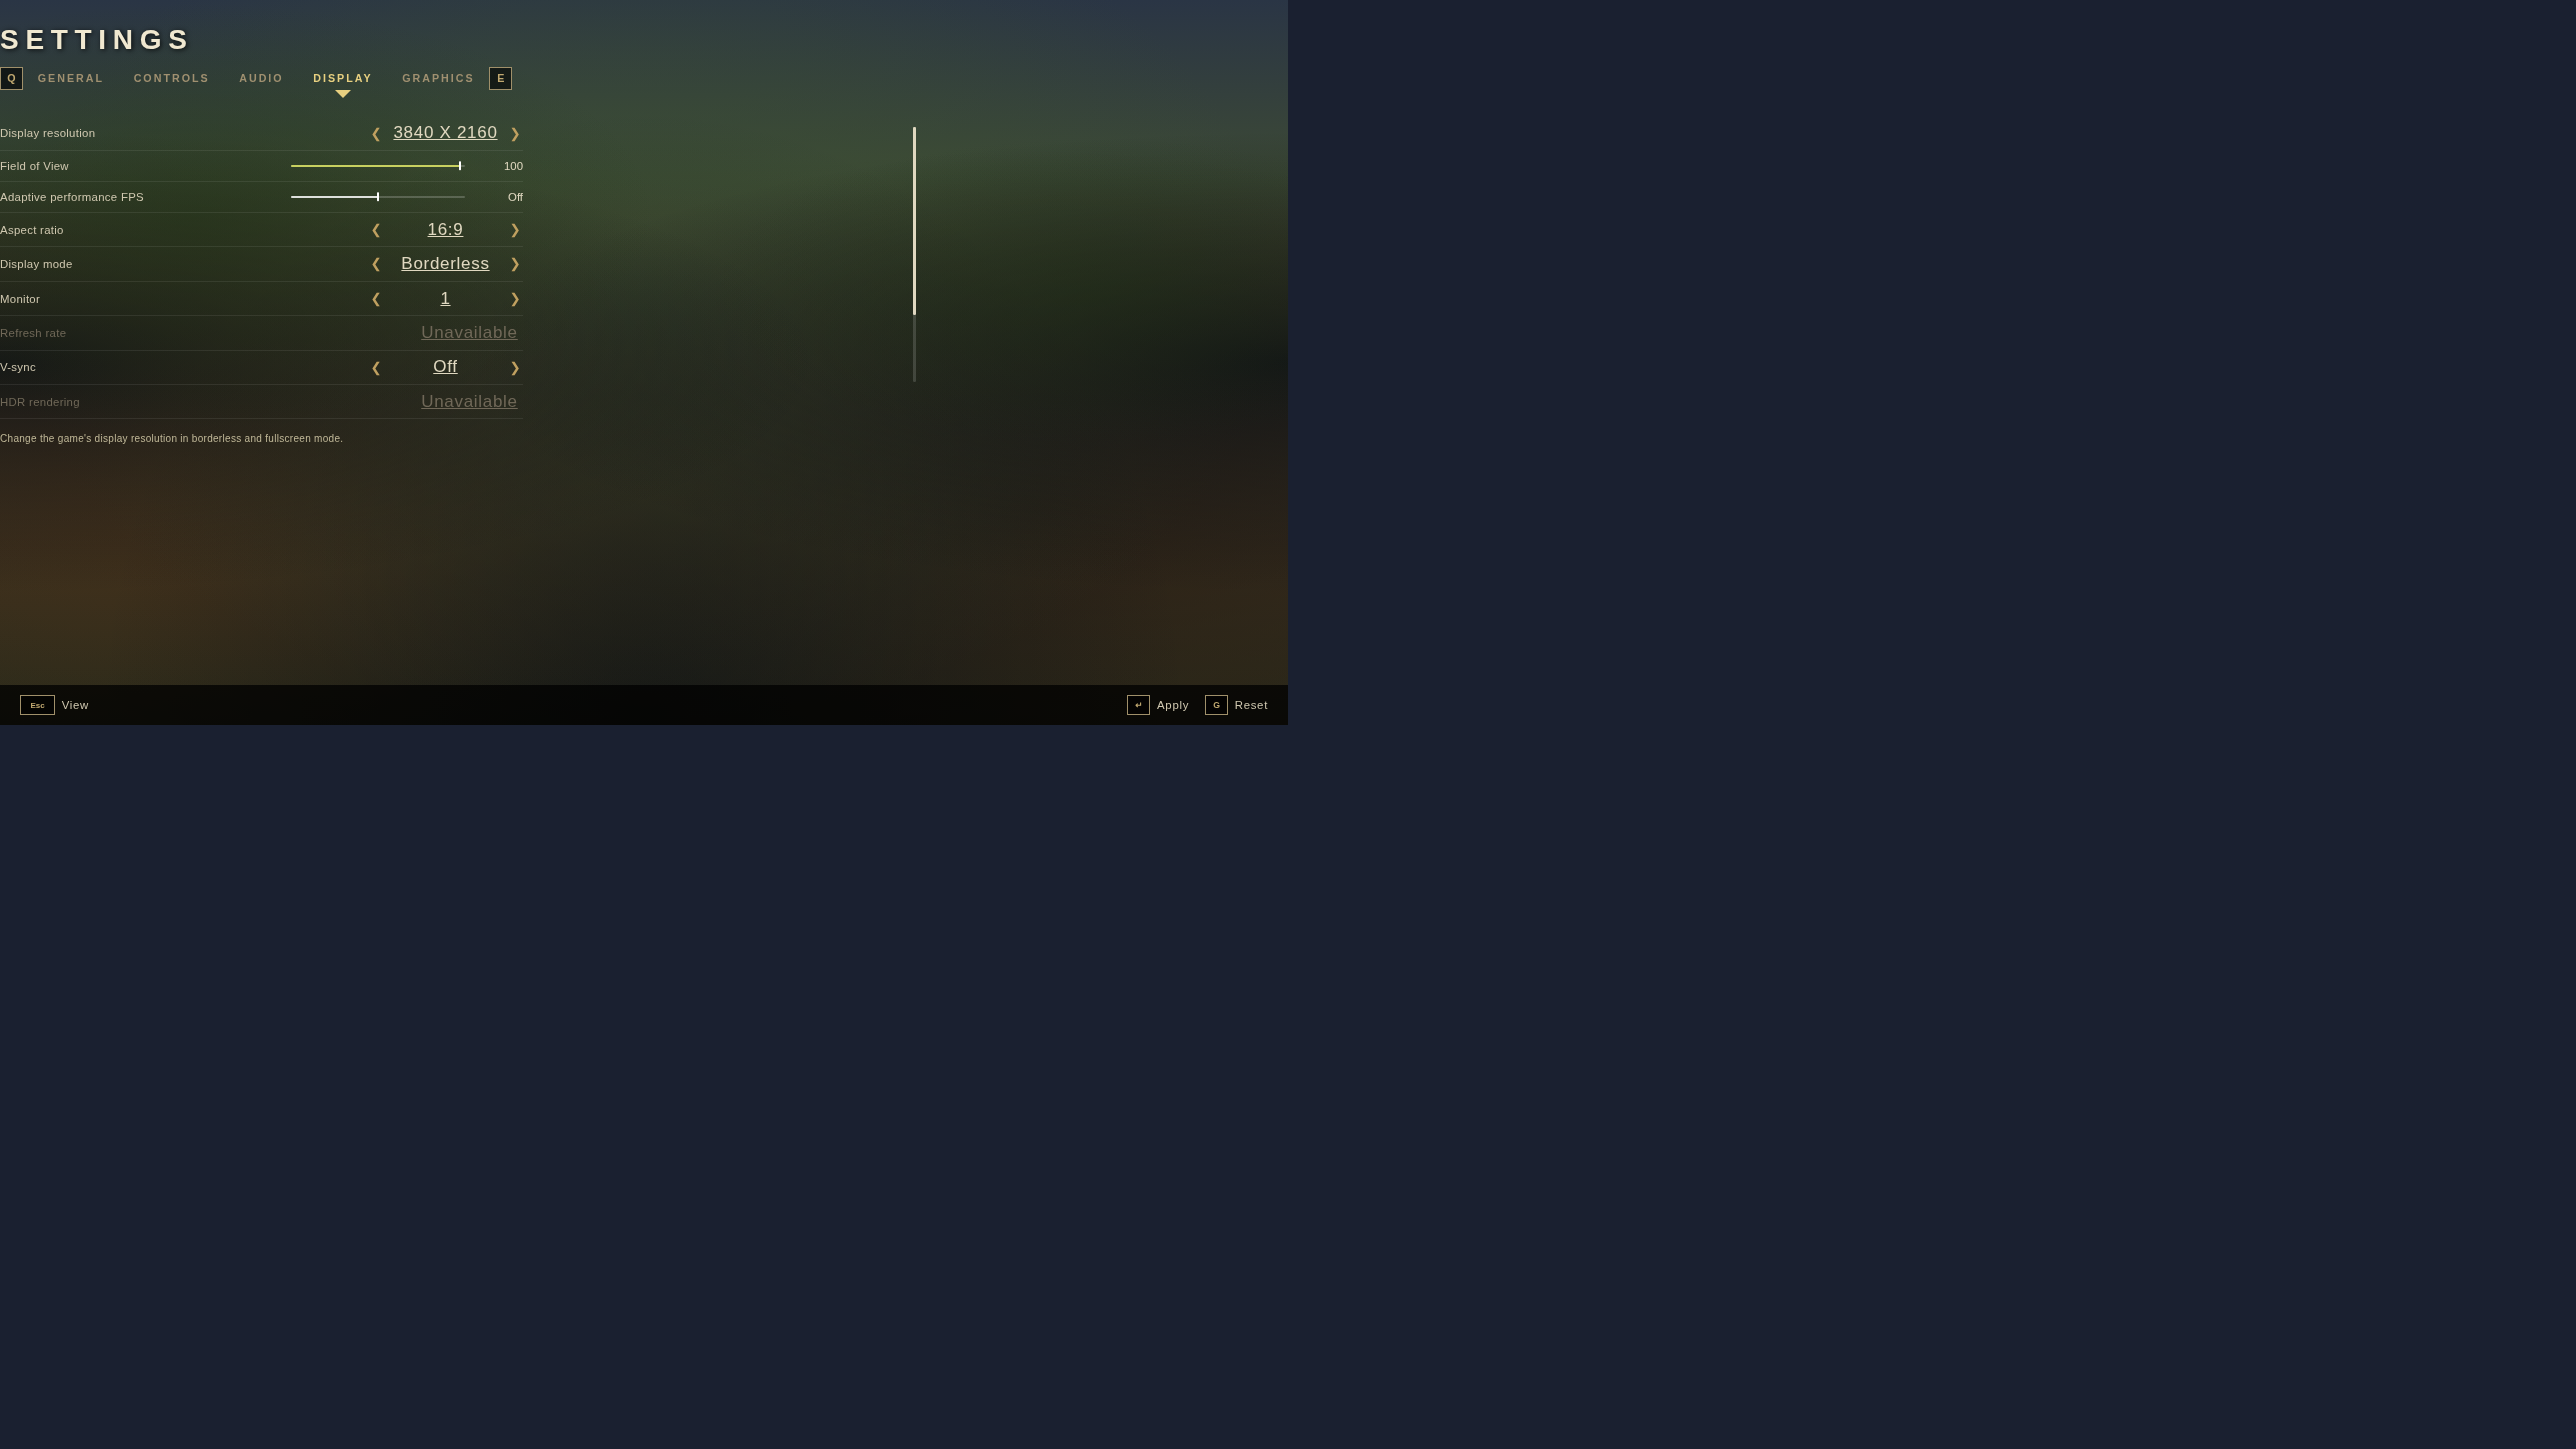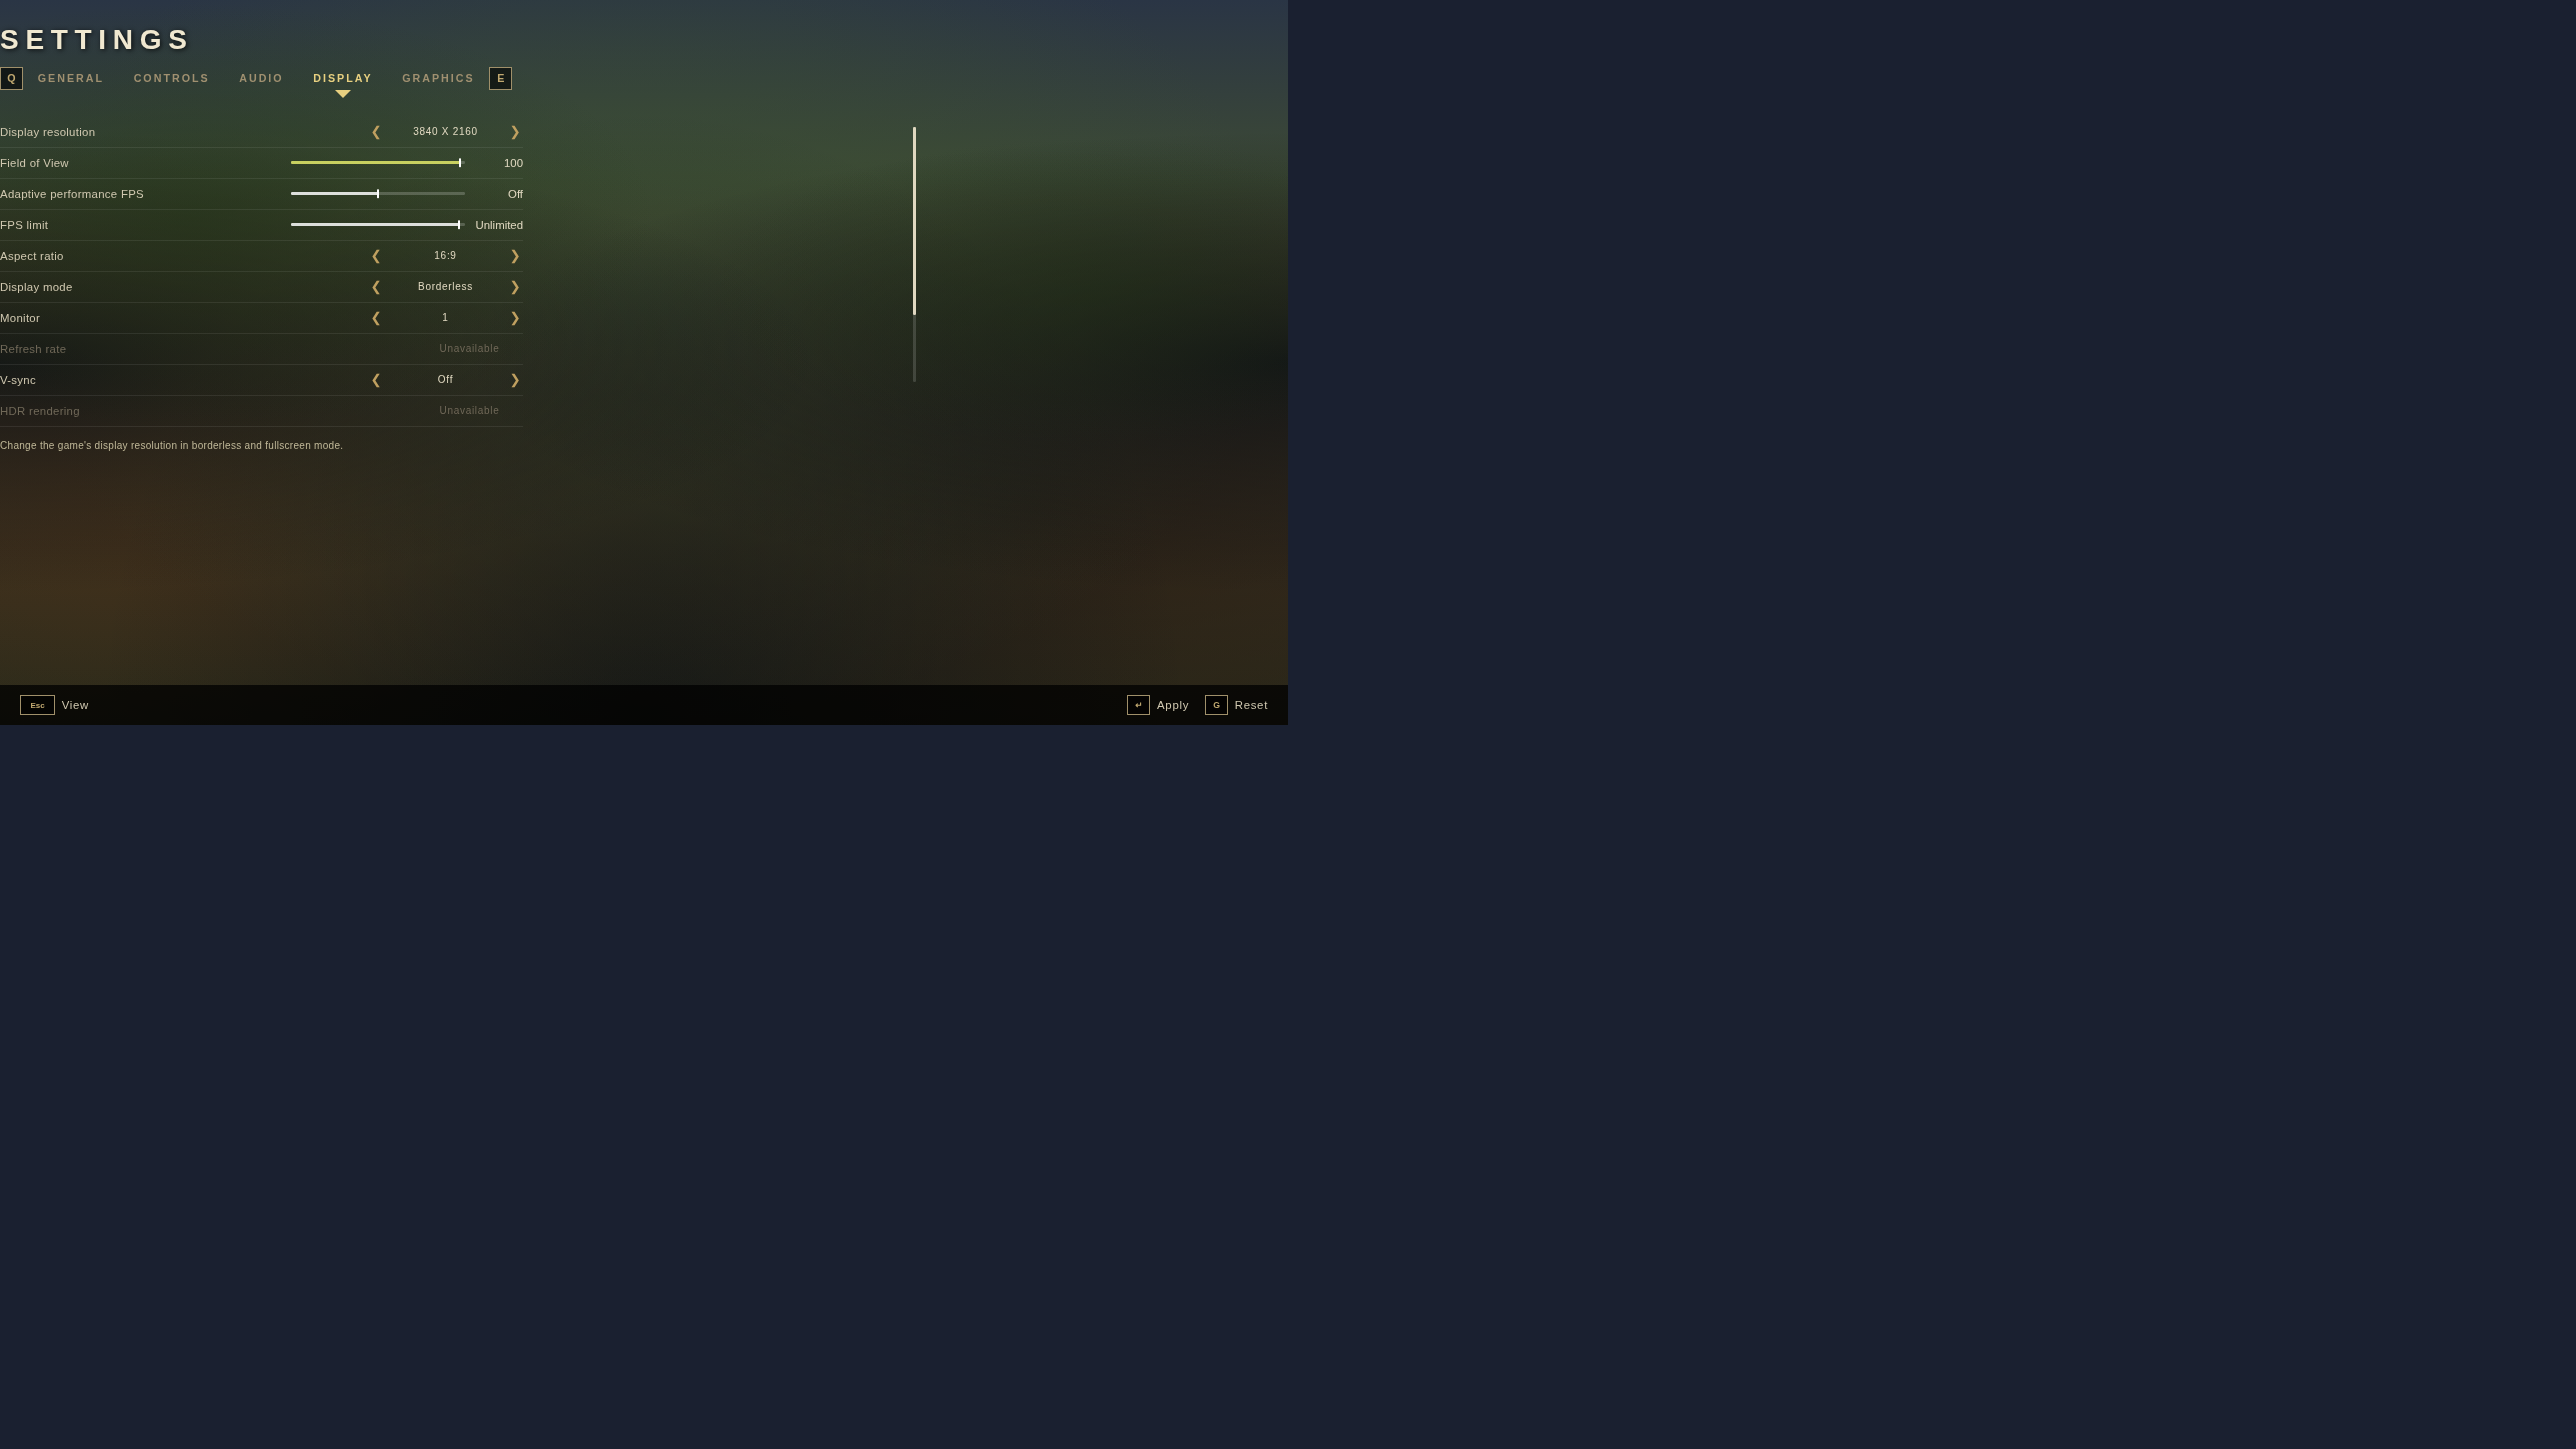--- a/index.html
+++ b/index.html
@@ -159,24 +159,25 @@
       font-size: 13.4px;
       cursor: pointer;
       width: 16px;
       text-align: center;
       line-height: 1;
     }
 
     .setting-value {
       min-width: 107px;
       text-align: center;
-      font-size: 10px;
+      font-size: 17px;
       color: #e0d8c0;
       font-family: 'Arial', sans-serif;
       letter-spacing: 0.7px;
+      text-decoration: underline;
     }
 
     .setting-value.disabled {
       color: #706858;
     }
 
     
     .slider-container {
       flex: 1;
       display: flex;
@@ -349,29 +350,20 @@
     <div class="setting-row">
       <span class="setting-label">Adaptive performance FPS</span>
       <div class="slider-container">
         <div class="slider-track">
           <div class="slider-fill white" style="width: 50%;"></div>
         </div>
         <span class="slider-value">Off</span>
       </div>
     </div>
 
-    <div class="setting-row">
-      <span class="setting-label">FPS limit</span>
-      <div class="slider-container">
-        <div class="slider-track">
-          <div class="slider-fill white" style="width: 97%;"></div>
-        </div>
-        <span class="slider-value">Unlimited</span>
-      </div>
-    </div>
 
 
     <div class="setting-row">
       <span class="setting-label">Aspect ratio</span>
       <div class="setting-control">
         <span class="arrow-btn">❮</span>
         <span class="setting-value">16:9</span>
         <span class="arrow-btn">❯</span>
       </div>
     </div>

